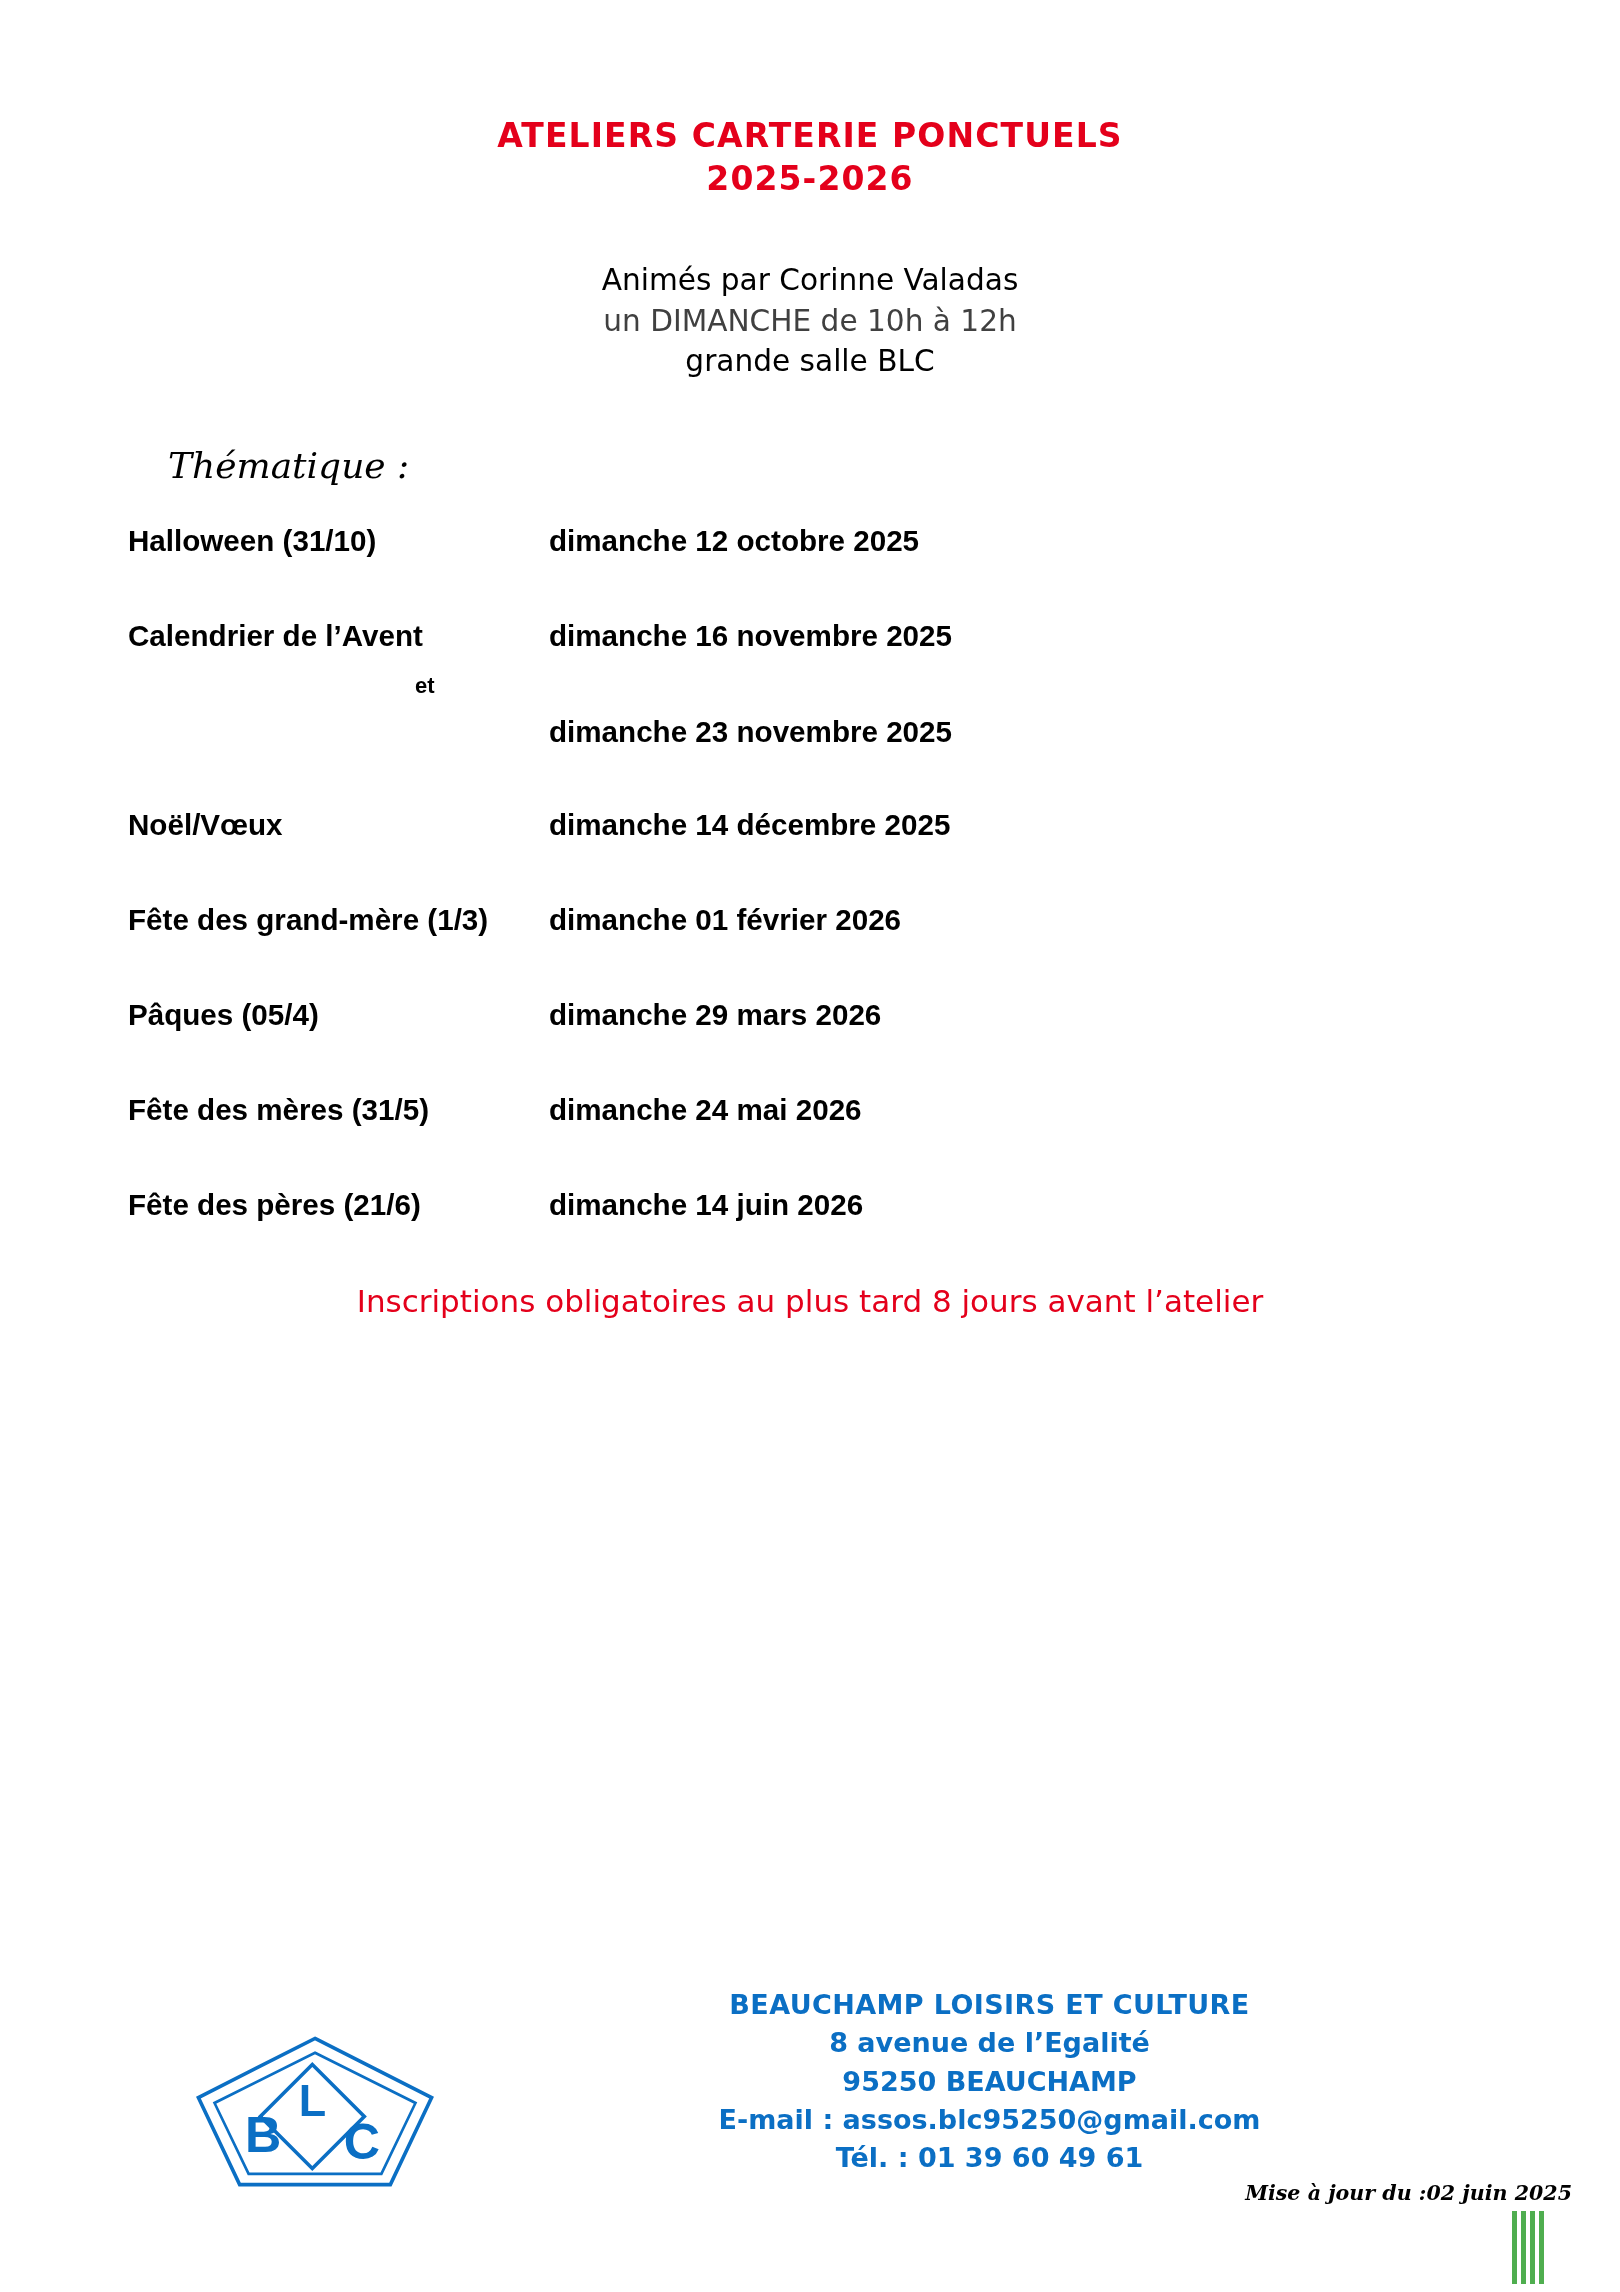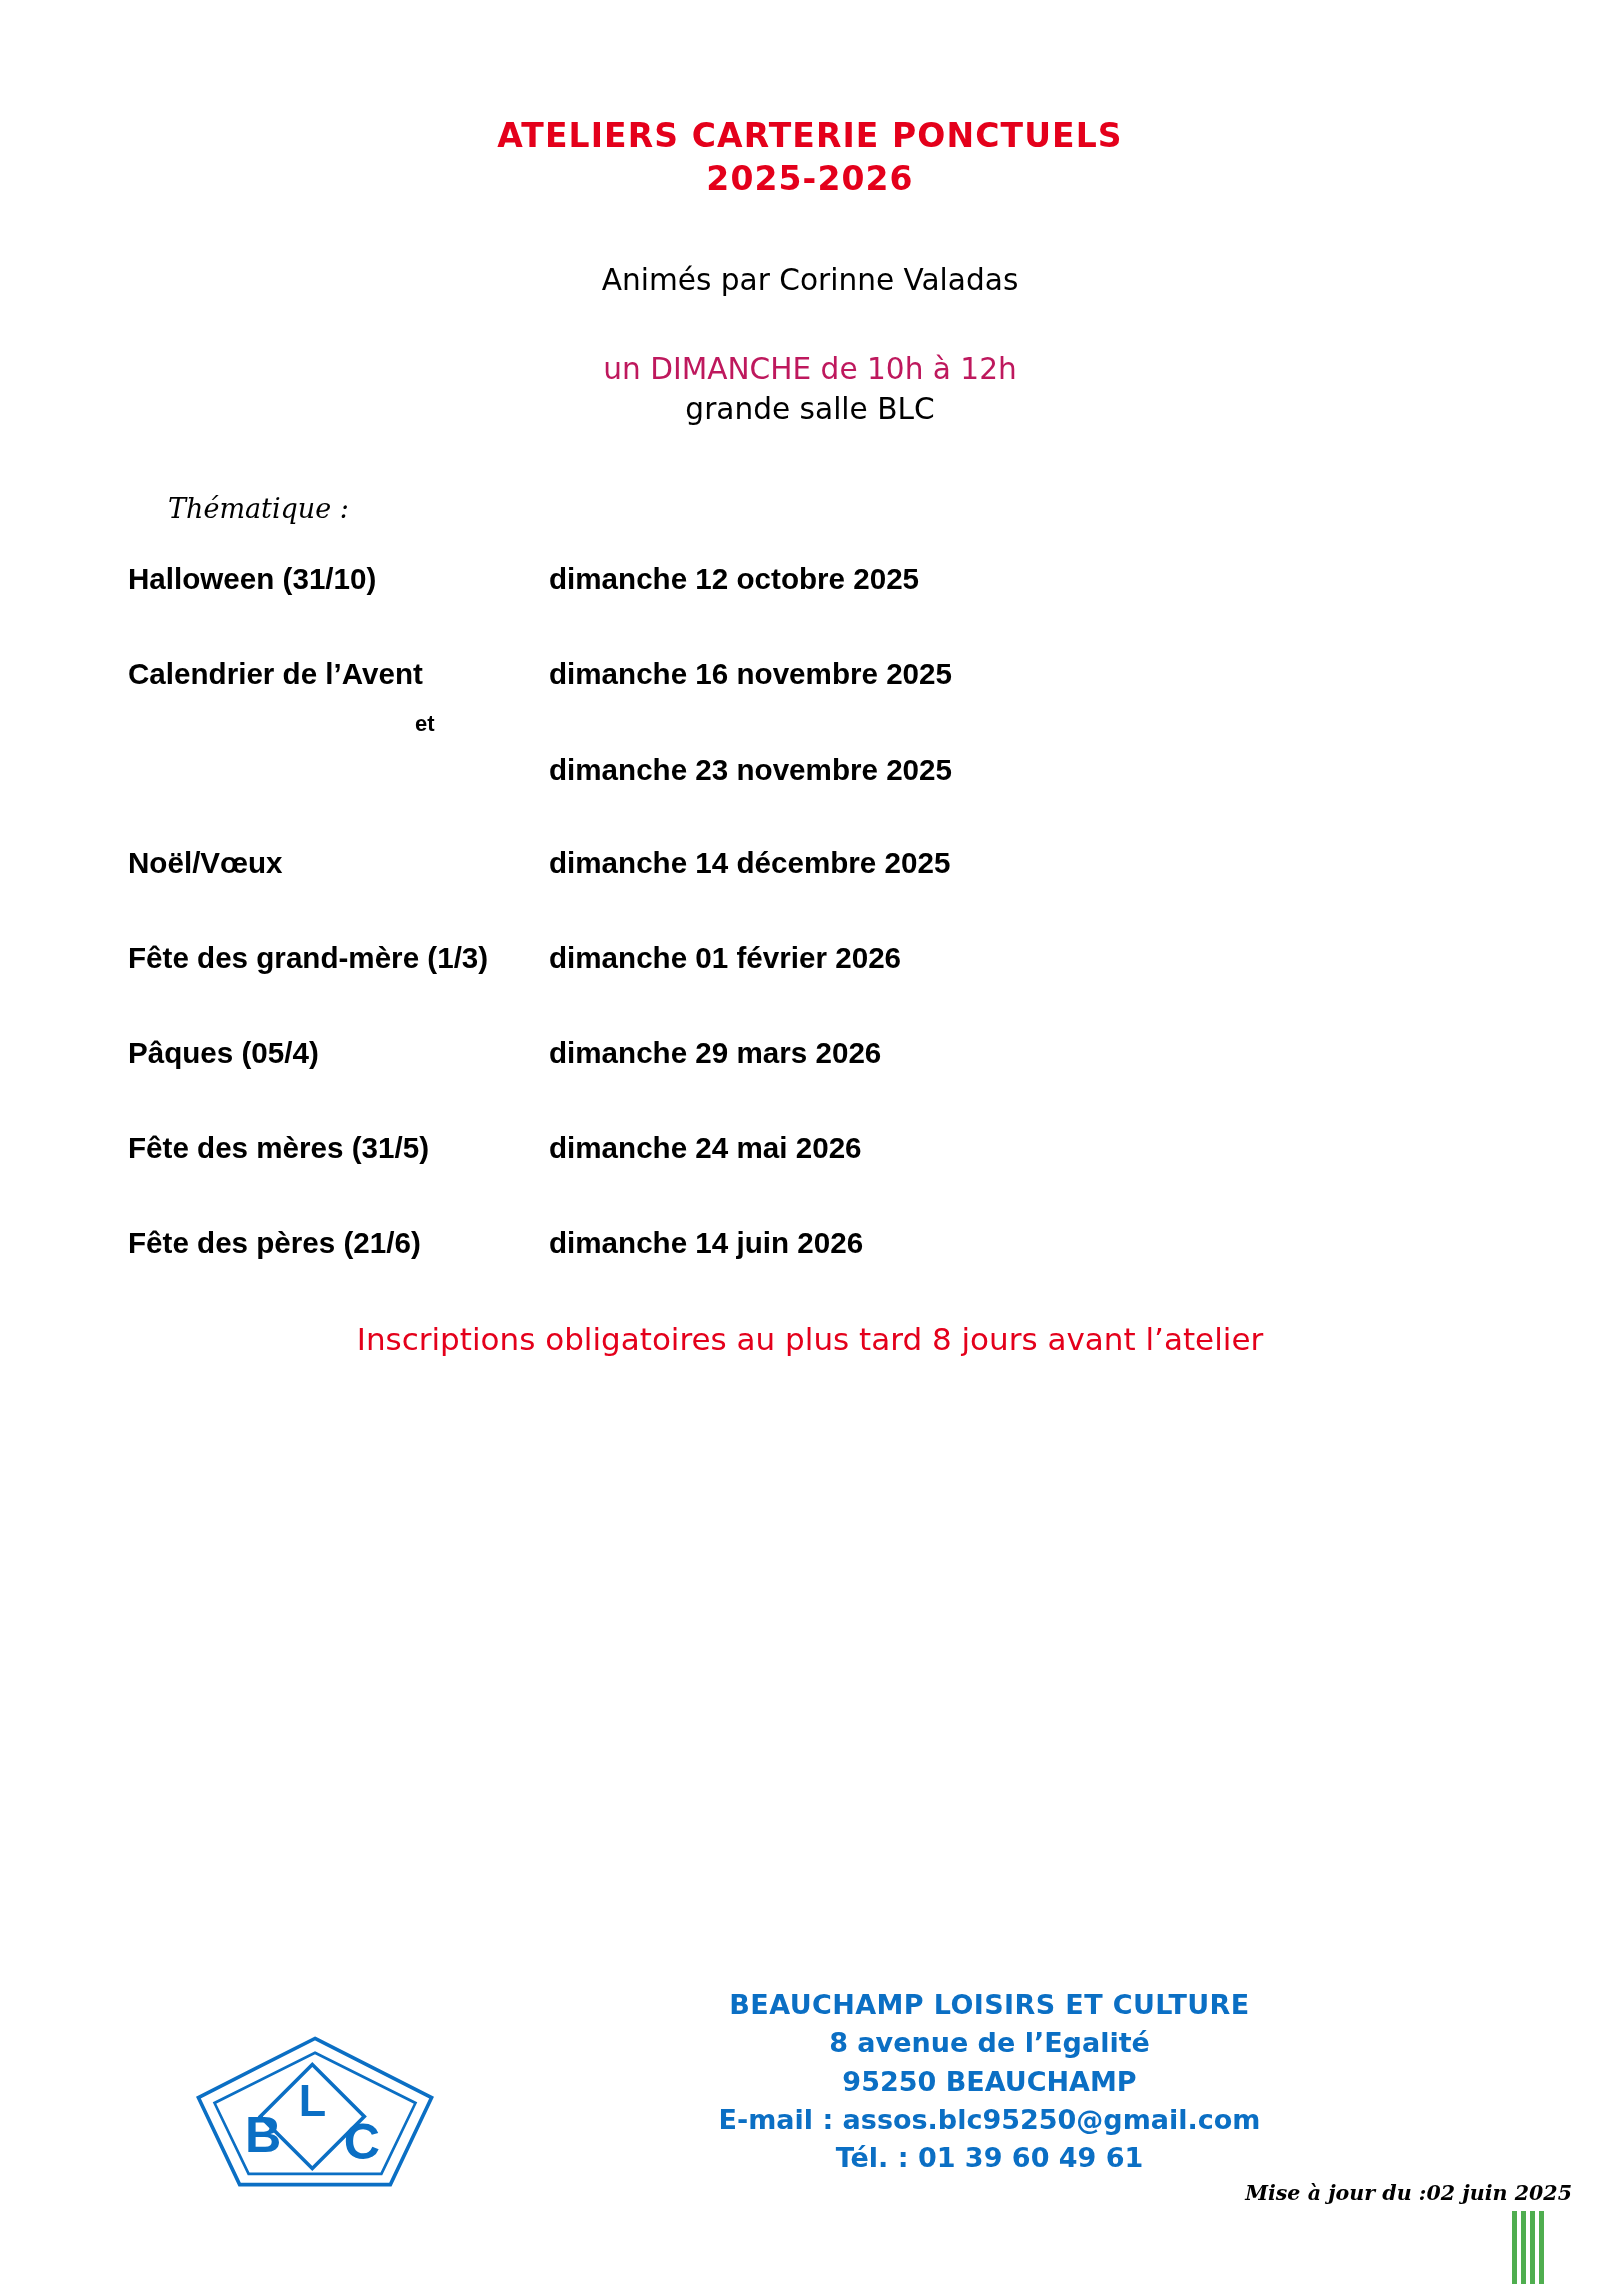--- a/index.html
+++ b/index.html
@@ -47,31 +47,30 @@
     text-align: center;
     margin-top: 59px;
     font-family: "DejaVu Sans", sans-serif;
     font-size: 29.6px;
     line-height: 1.38;
   }
   .subtitle-line {
     color: #000000;
   }
   .subtitle-line.red {
-    color: #be185d;
-    margin-top: 48px;
+    color: #404040;
   }
 
   
   .thematique {
     margin-top: 63px;
     margin-left: 152px;
     font-family: "DejaVu Serif", serif;
     font-style: italic;
-    font-size: 27px;
+    font-size: 36px;
     color: #000000;
   }
 
   
   .list {
     margin-top: 38px;
     margin-left: 112px;
     width: 1308px;
   }
   .row {

